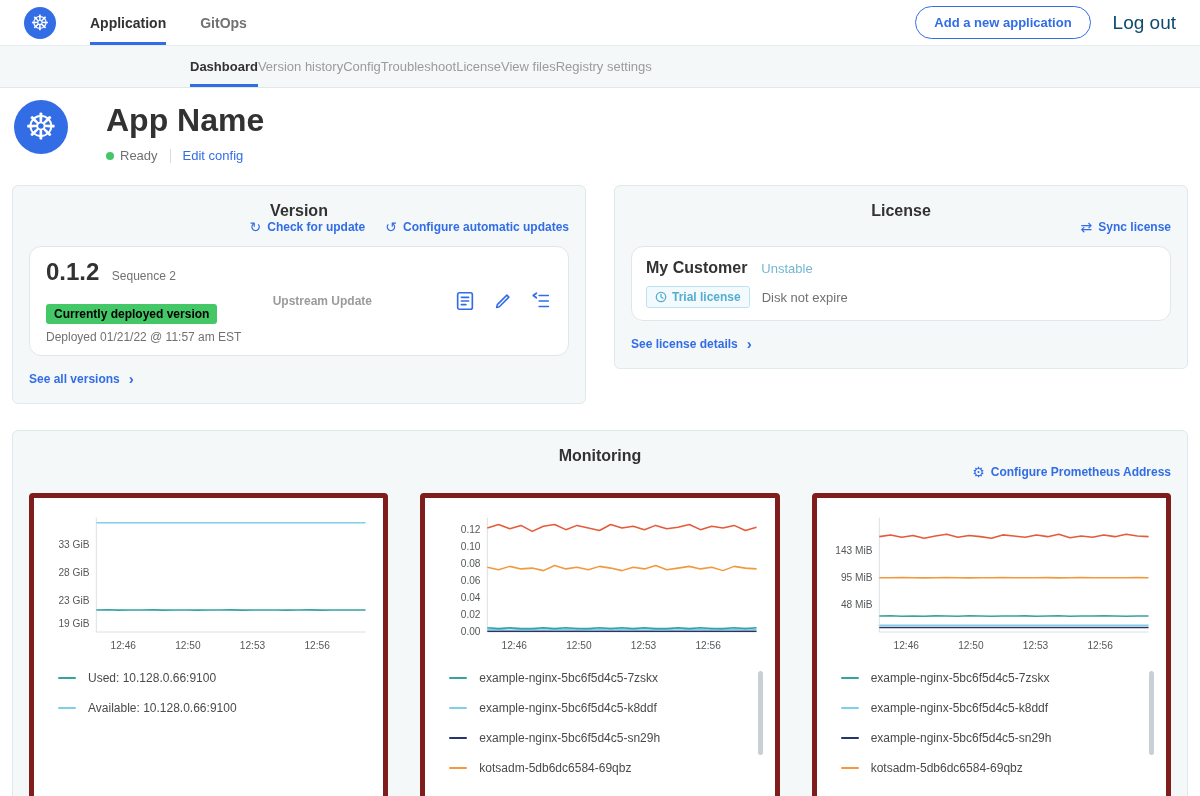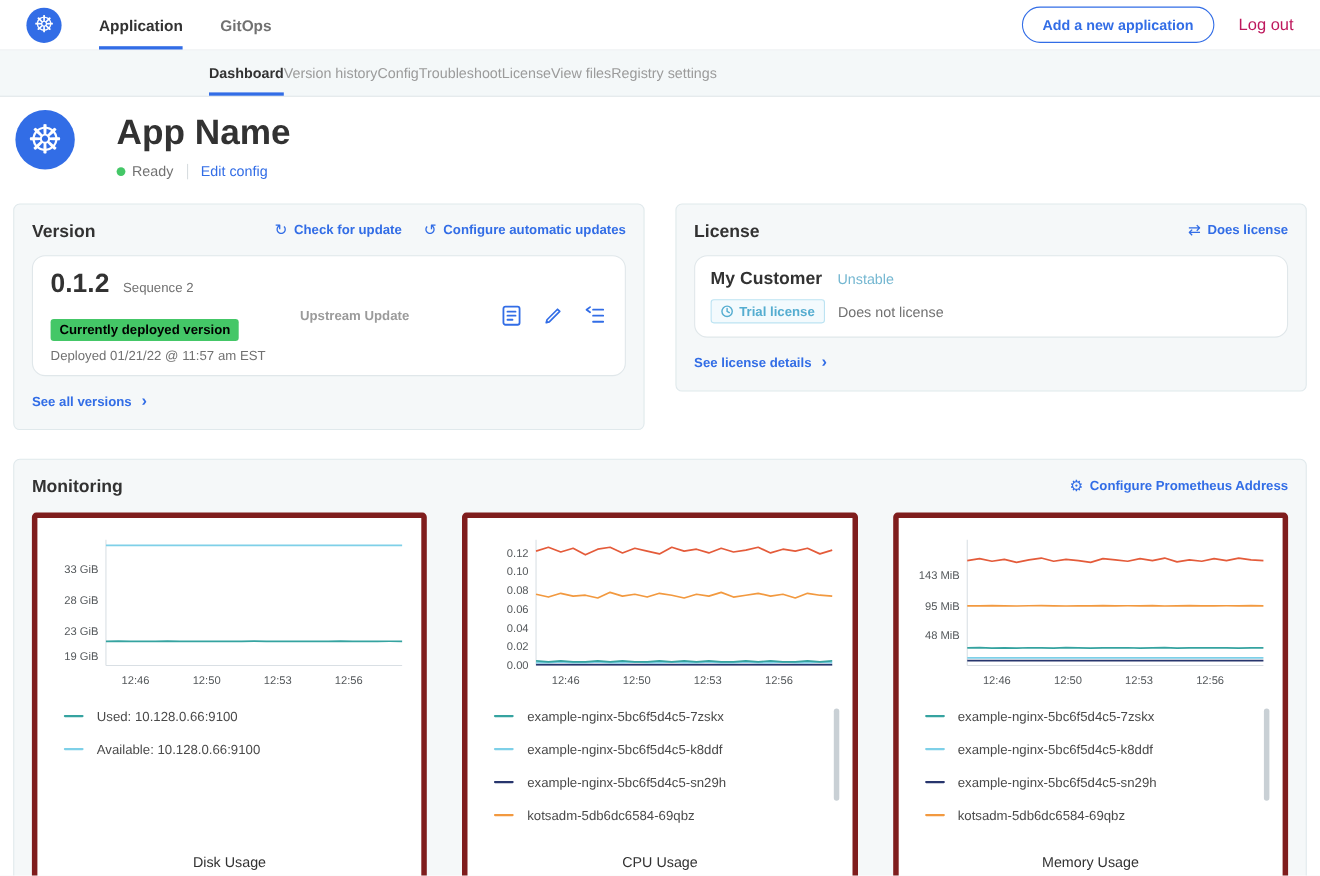--- a/index.html
+++ b/index.html
@@ -16,21 +16,21 @@
   .brand { align-self: center; width: 32px; height: 32px; border-radius: 50%;
     background: #326de6; color: #fff; display: flex; align-items: center; justify-content: center;
     font-size: 21px; line-height: 1; }
   .topnav-tabs { display: flex; margin-left: 34px; gap: 34px; }
   .topnav-tab { display: flex; align-items: center; font-size: 14px; font-weight: bold;
     color: #717171; border-bottom: 3px solid transparent; padding-top: 3px; cursor: pointer; }
   .topnav-tab.active { color: #323232; border-bottom-color: #326de6; }
   .topnav-right { margin-left: auto; display: flex; align-items: center; gap: 22px; }
   .add-app-btn { border: 1px solid #326de6; color: #326de6; background: #fff; font-weight: bold;
     font-size: 13px; padding: 8px 18px; border-radius: 18px; font-family: inherit; cursor: pointer; }
-  .logout { font-size: 15px; color: #be185d; cursor: pointer; }
+  .logout { font-size: 19px; color: #0c4a6e; cursor: pointer; }
 
   
   .subnav { height: 42px; background: #f4f8f9; border-bottom: 1px solid #e2e8ea;
     display: flex; padding-left: 190px; }
   .subnav-tab { display: flex; align-items: center; font-size: 13px; color: #9b9b9b;
     border-bottom: 3px solid transparent; padding-top: 3px; cursor: pointer; }
   .subnav-tab.active { color: #323232; font-weight: bold; border-bottom-color: #326de6; }
 
   
   .app-header { display: flex; align-items: flex-start; padding: 12px 14px 14px; }
@@ -41,21 +41,21 @@
   .status-row { display: flex; align-items: center; font-size: 13px; color: #717171; }
   .dot { width: 8px; height: 8px; border-radius: 50%; background: #44c767; margin-right: 6px; }
   .sep { width: 1px; height: 14px; background: #d8dde0; margin: 0 12px; }
   .link { color: #326de6; cursor: pointer; }
 
   
   main { padding: 8px 12px 0; }
   .cards-row { display: flex; gap: 28px; align-items: flex-start; }
   .card { background: #f5f8f9; border: 1px solid #e0e9ec; border-radius: 6px; padding: 16px; }
   .cards-row .card { flex: 1; }
-  .card-head { display: flex; align-items: flex-start; }
+  .card-head { display: flex; align-items: center; flex-direction: column; }
   .card-head h2 { font-size: 16px; }
   .head-links { margin-left: auto; display: flex; gap: 20px; }
   .link.sm { font-size: 12px; font-weight: bold; display: inline-flex; align-items: center; gap: 6px; }
   .gi { font-size: 14px; font-weight: normal; line-height: 1; }
   .inner-box { background: #fff; border: 1px solid #e0e7ea; border-radius: 12px; margin-top: 12px; }
 
   .version-box { display: flex; align-items: center; padding: 11px 16px; }
   .vb-left { flex: 1.25; }
   .vnum { font-size: 24px; font-weight: bold; }
   .vseq { font-size: 12px; color: #717171; margin-left: 8px; }
@@ -183,38 +183,38 @@
         <span class="chev">›</span>
       </a>
     </section>
 
     <section class="card">
       <div class="card-head">
         <h2>License</h2>
         <div class="head-links">
           <a class="link sm">
             <span class="gi">⇄</span>
-            <span>Does license</span>
+            <span>Sync license</span>
           </a>
         </div>
       </div>
       <div class="inner-box license-box">
         <div class="lic-row1">
           <span class="customer">My Customer</span>
           <span class="channel">Unstable</span>
         </div>
         <div class="lic-row2">
           <span class="trial-badge">
             <svg width="12" height="12" viewBox="0 0 12 12" fill="none" stroke="#55add0" stroke-width="1.3" stroke-linecap="round">
               <circle cx="6" cy="6" r="4.7"></circle>
               <path d="M6 3.5 V6 L8 7.2"></path>
             </svg>
             <span>Trial license</span>
           </span>
-          <span class="expire">Does not license</span>
+          <span class="expire">Disk not expire</span>
         </div>
       </div>
       <a class="link sm see">
         <span>See license details</span>
         <span class="chev">›</span>
       </a>
     </section>
   </div>
 
   <section class="card monitoring">

